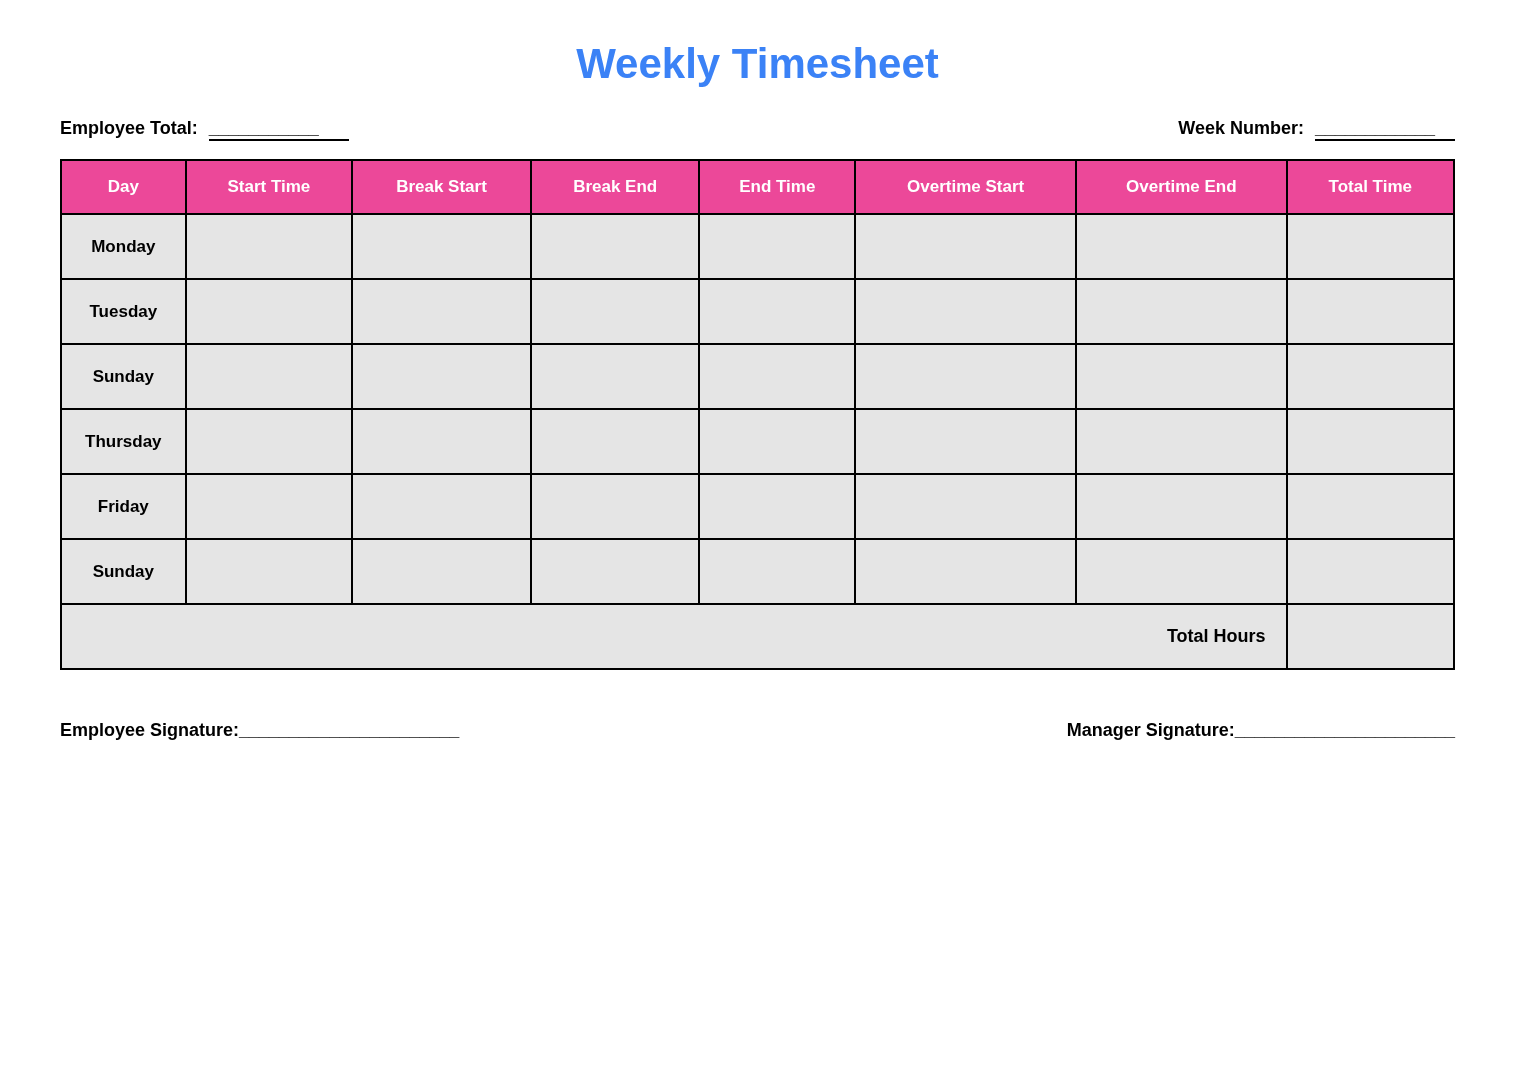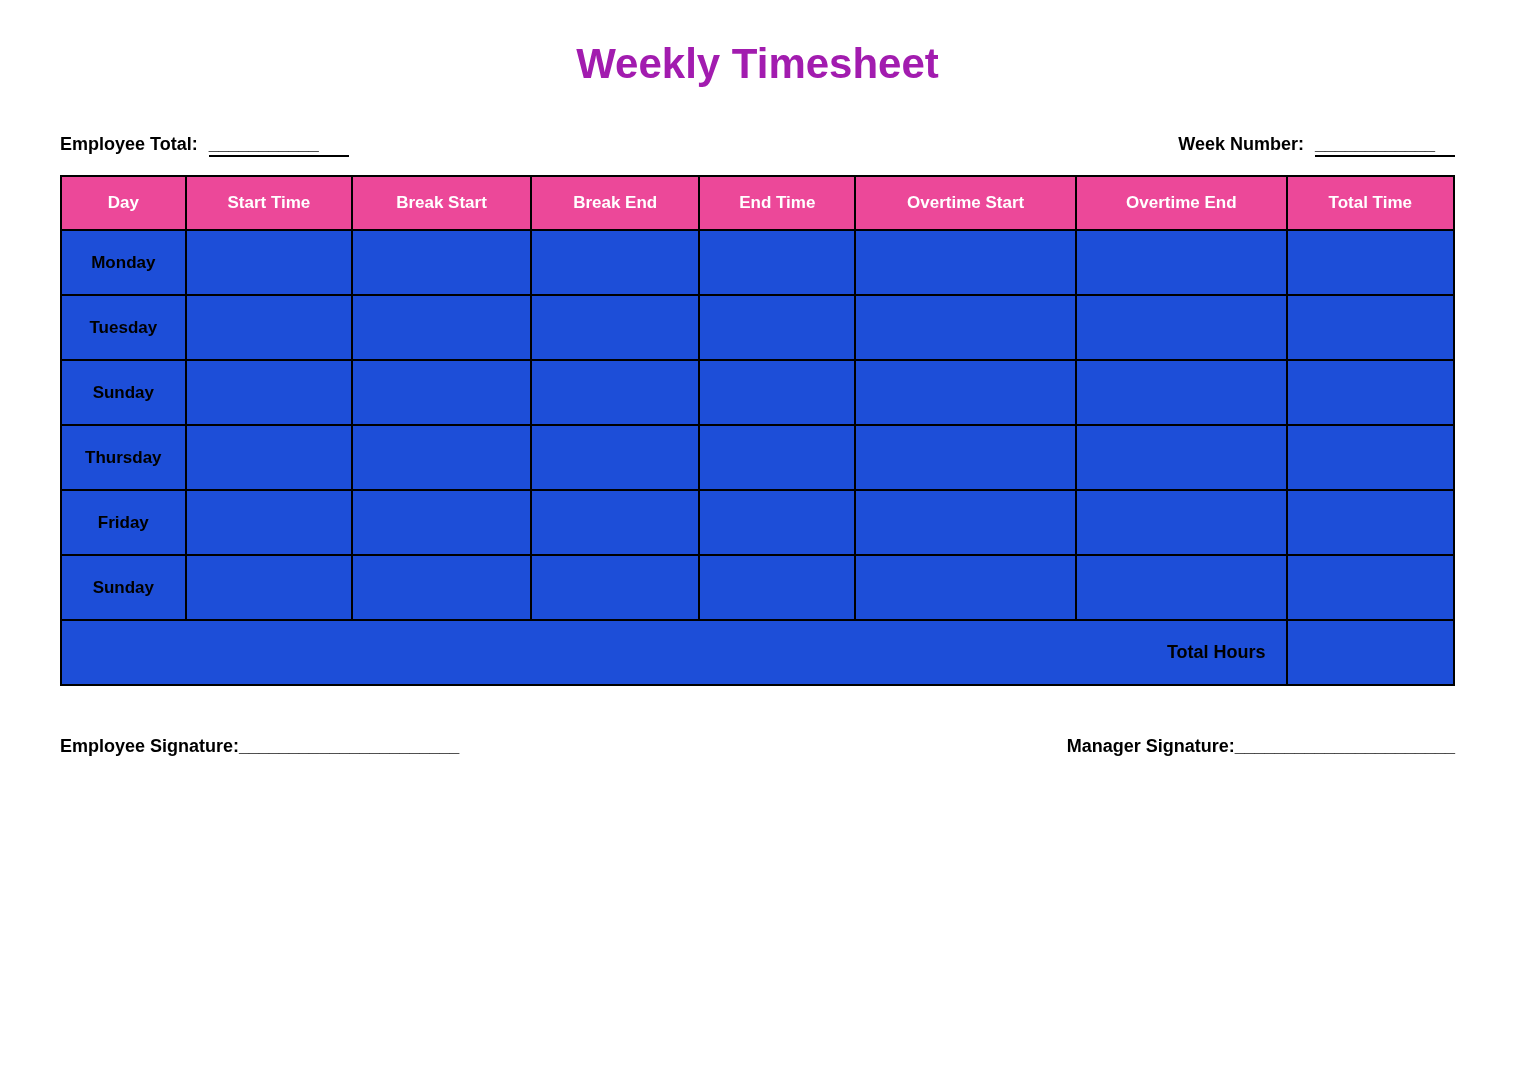--- a/index.html
+++ b/index.html
@@ -14,42 +14,41 @@
       width: 1515px;
       min-height: 1072px;
       padding: 40px 60px;
     }
 
     .page-title {
       text-align: center;
       font-size: 42px;
       font-weight: bold;
       margin-bottom: 30px;
-      color: #a21caf;
+      color: #3b82f6;
     }
 
     .meta-row {
       display: flex;
       justify-content: space-between;
       margin-bottom: 18px;
       font-size: 18px;
       font-weight: bold;
       color: #000;
     }
 
     .meta-label {
       font-weight: bold;
     }
 
     .meta-value {
       display: inline-block;
       border-bottom: 2px solid #000;
       min-width: 140px;
       margin-left: 6px;
-      margin-top: 16px;
     }
 
     table {
       width: 100%;
       border-collapse: collapse;
       border: 2.5px solid #000;
     }
 
     thead tr {
       background-color: #ec4899;
@@ -58,21 +57,21 @@
 
     thead th {
       padding: 16px 10px;
       font-size: 17px;
       font-weight: bold;
       text-align: center;
       border: 2px solid #000;
     }
 
     tbody tr {
-      background-color: #1d4ed8;
+      background-color: #e5e5e5;
     }
 
     tbody td {
       padding: 0;
       height: 65px;
       border: 2px solid #000;
       text-align: center;
       font-size: 17px;
       font-weight: bold;
       vertical-align: middle;

